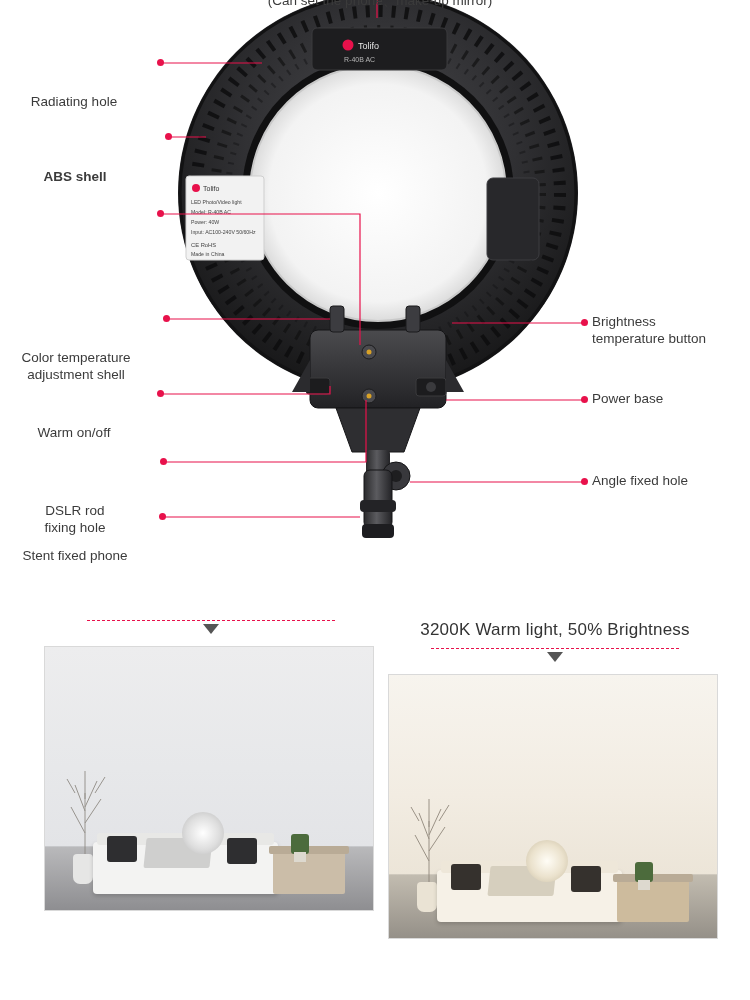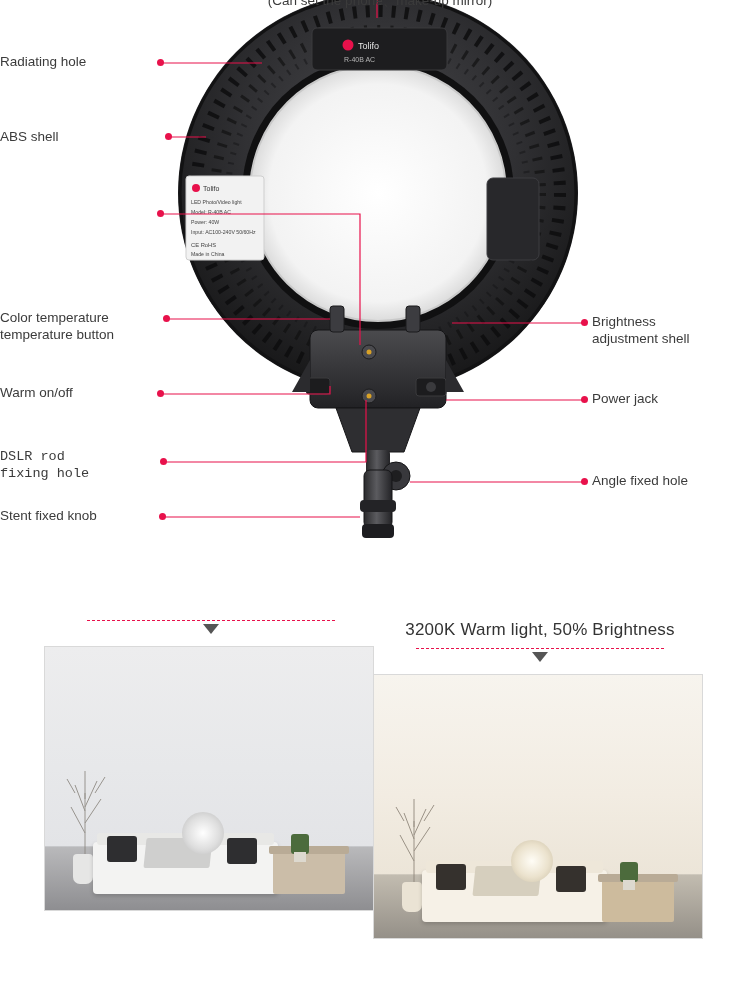--- a/index.html
+++ b/index.html
@@ -33,21 +33,21 @@
     height: 620px;
   }
 
   .callout {
     position: absolute;
     font-size: 13.5px;
     line-height: 1.28;
     color: #3b3b3b;
     white-space: pre-line;
   }
-  .callout.left  { text-align: left; }
+  .callout.left  { text-align: center; margin-top: 40px; }
   .callout.right { text-align: left; }
   .callout.center { text-align: center; }
 
   .dot {
     position: absolute;
     width: 7px;
     height: 7px;
     border-radius: 50%;
     background: #e8114b;
   }
@@ -59,21 +59,21 @@
     top: 620px;
     width: 750px;
     height: 380px;
   }
   .cmp-block {
     position: absolute;
     top: 0;
     width: 334px;
   }
   .cmp-left  { left: 44px; }
-  .cmp-right { left: 373px; }
+  .cmp-right { left: 388px; }
 
   .cmp-title {
     font-size: 17px;
     color: #333333;
     text-align: center;
     padding-bottom: 8px;
     letter-spacing: .2px;
   }
   .cmp-rule {
     height: 0;
@@ -304,37 +304,37 @@
   <div class="dot" style="left:160px; top:458px;"></div>
   <div class="dot" style="left:159px; top:513px;"></div>
   <div class="dot" style="left:581px; top:319px;"></div>
   <div class="dot" style="left:581px; top:396px;"></div>
   <div class="dot" style="left:581px; top:478px;"></div>
 
   <div class="callout center" style="left:250px; top:-8px; width:260px;">(Can set the phone、make-up mirror)</div>
 
   <div class="callout left" style="left:0px; top:53px; width:148px;">Radiating hole</div>
 
-  <div class="callout left" style="left:0px; top:128px; width:150px;">ABS shell</div>
+  <div class="callout left" style="left:0px; top:128px; width:150px;font-weight:bold;">ABS shell</div>
 
 
   <div class="callout left" style="left:0px; top:309px; width:152px;">Color temperature
+adjustment shell</div>
+
+  <div class="callout left" style="left:0px; top:384px; width:148px;">Warm on/off</div>
+
+  <div class="callout left" style="left:0px; top:462px; width:150px;">DSLR rod
+fixing hole</div>
+
+  <div class="callout left" style="left:0px; top:507px; width:150px;">Stent fixed phone</div>
+
+  <div class="callout right" style="left:592px; top:313px; width:158px;">Brightness
 temperature button</div>
 
-  <div class="callout left" style="left:0px; top:384px; width:148px;">Warm on/off</div>
-
-  <div class="callout left" style="left:0px; top:448px; width:150px;font-family:Liberation Mono, monospace;">DSLR rod
-fixing hole</div>
-
-  <div class="callout left" style="left:0px; top:507px; width:150px;">Stent fixed knob</div>
-
-  <div class="callout right" style="left:592px; top:313px; width:158px;">Brightness
-adjustment shell</div>
-
-  <div class="callout right" style="left:592px; top:390px; width:150px;">Power jack</div>
+  <div class="callout right" style="left:592px; top:390px; width:150px;">Power base</div>
 
   <div class="callout right" style="left:592px; top:472px; width:150px;">Angle fixed hole</div>
 </div>
 
 <div id="compare">
 
   <div class="cmp-block cmp-left">
     <div class="cmp-rule"></div>
     <div class="cmp-arrow"></div>
     <div class="photo cool">

